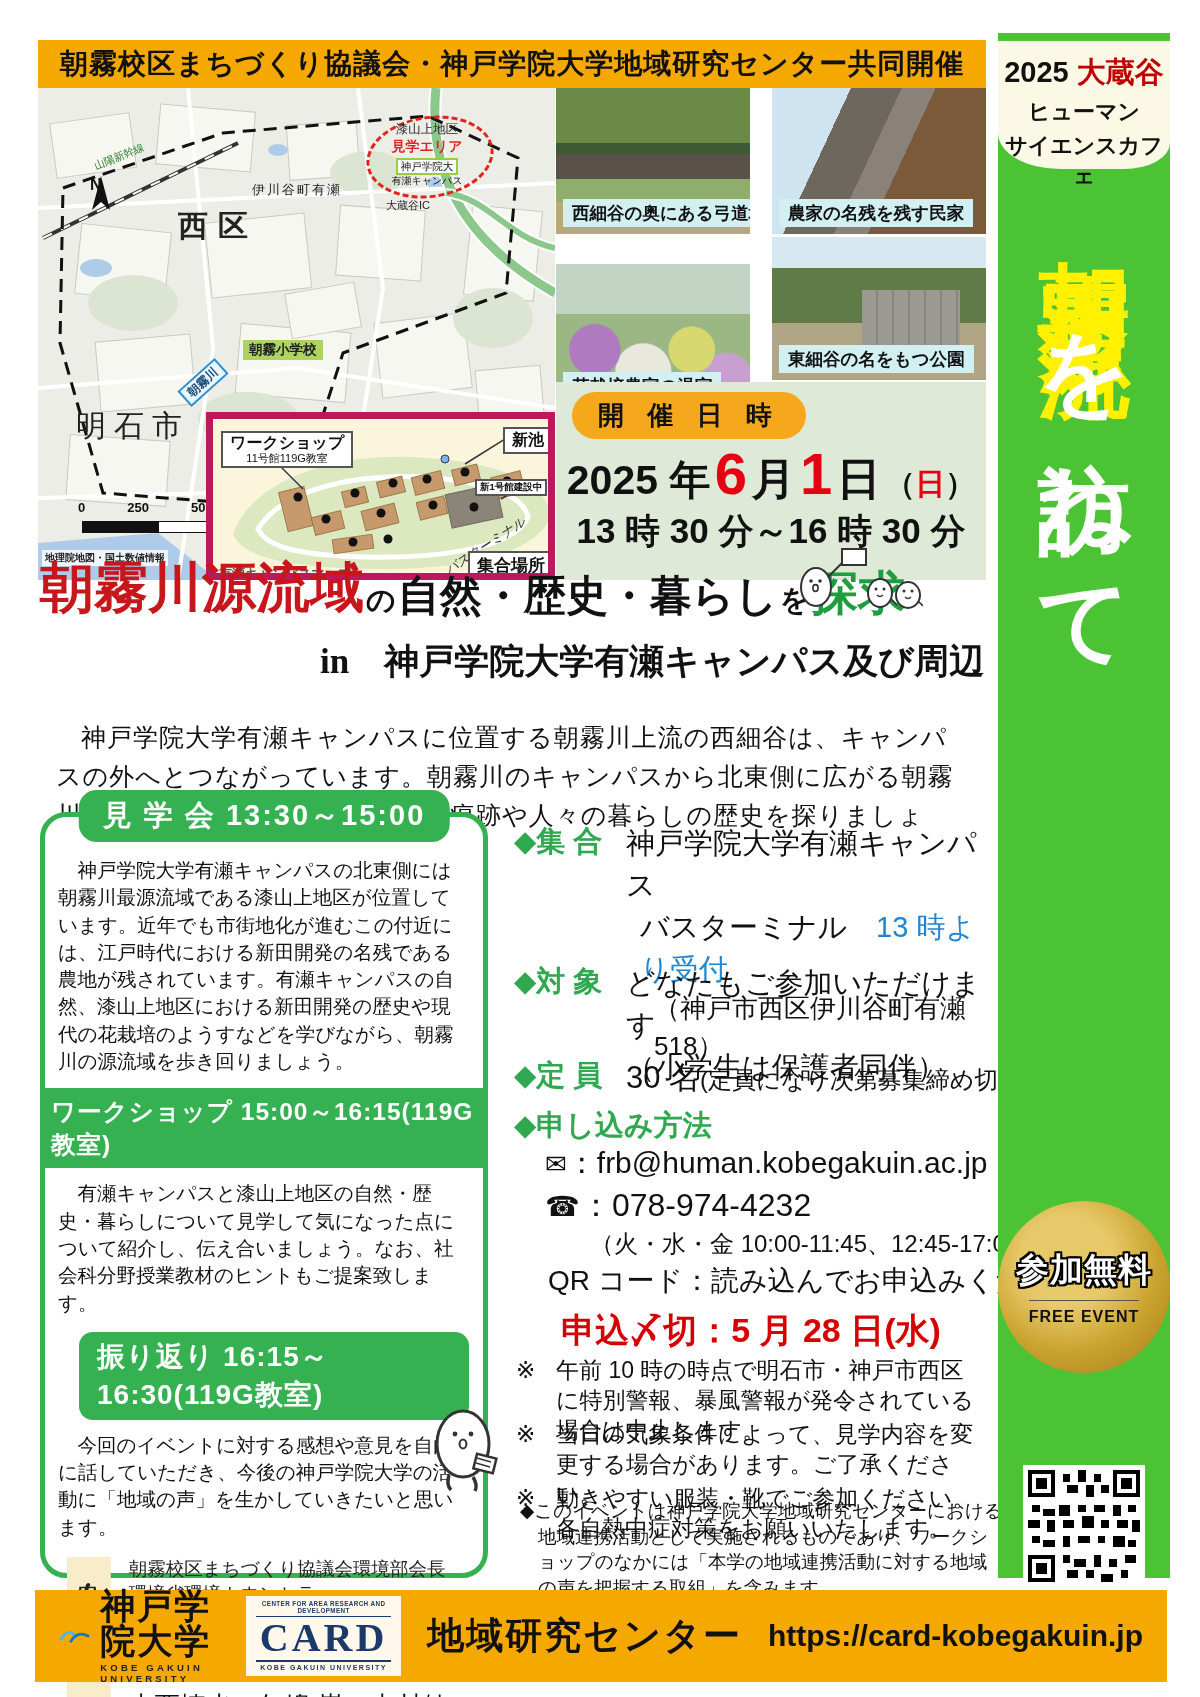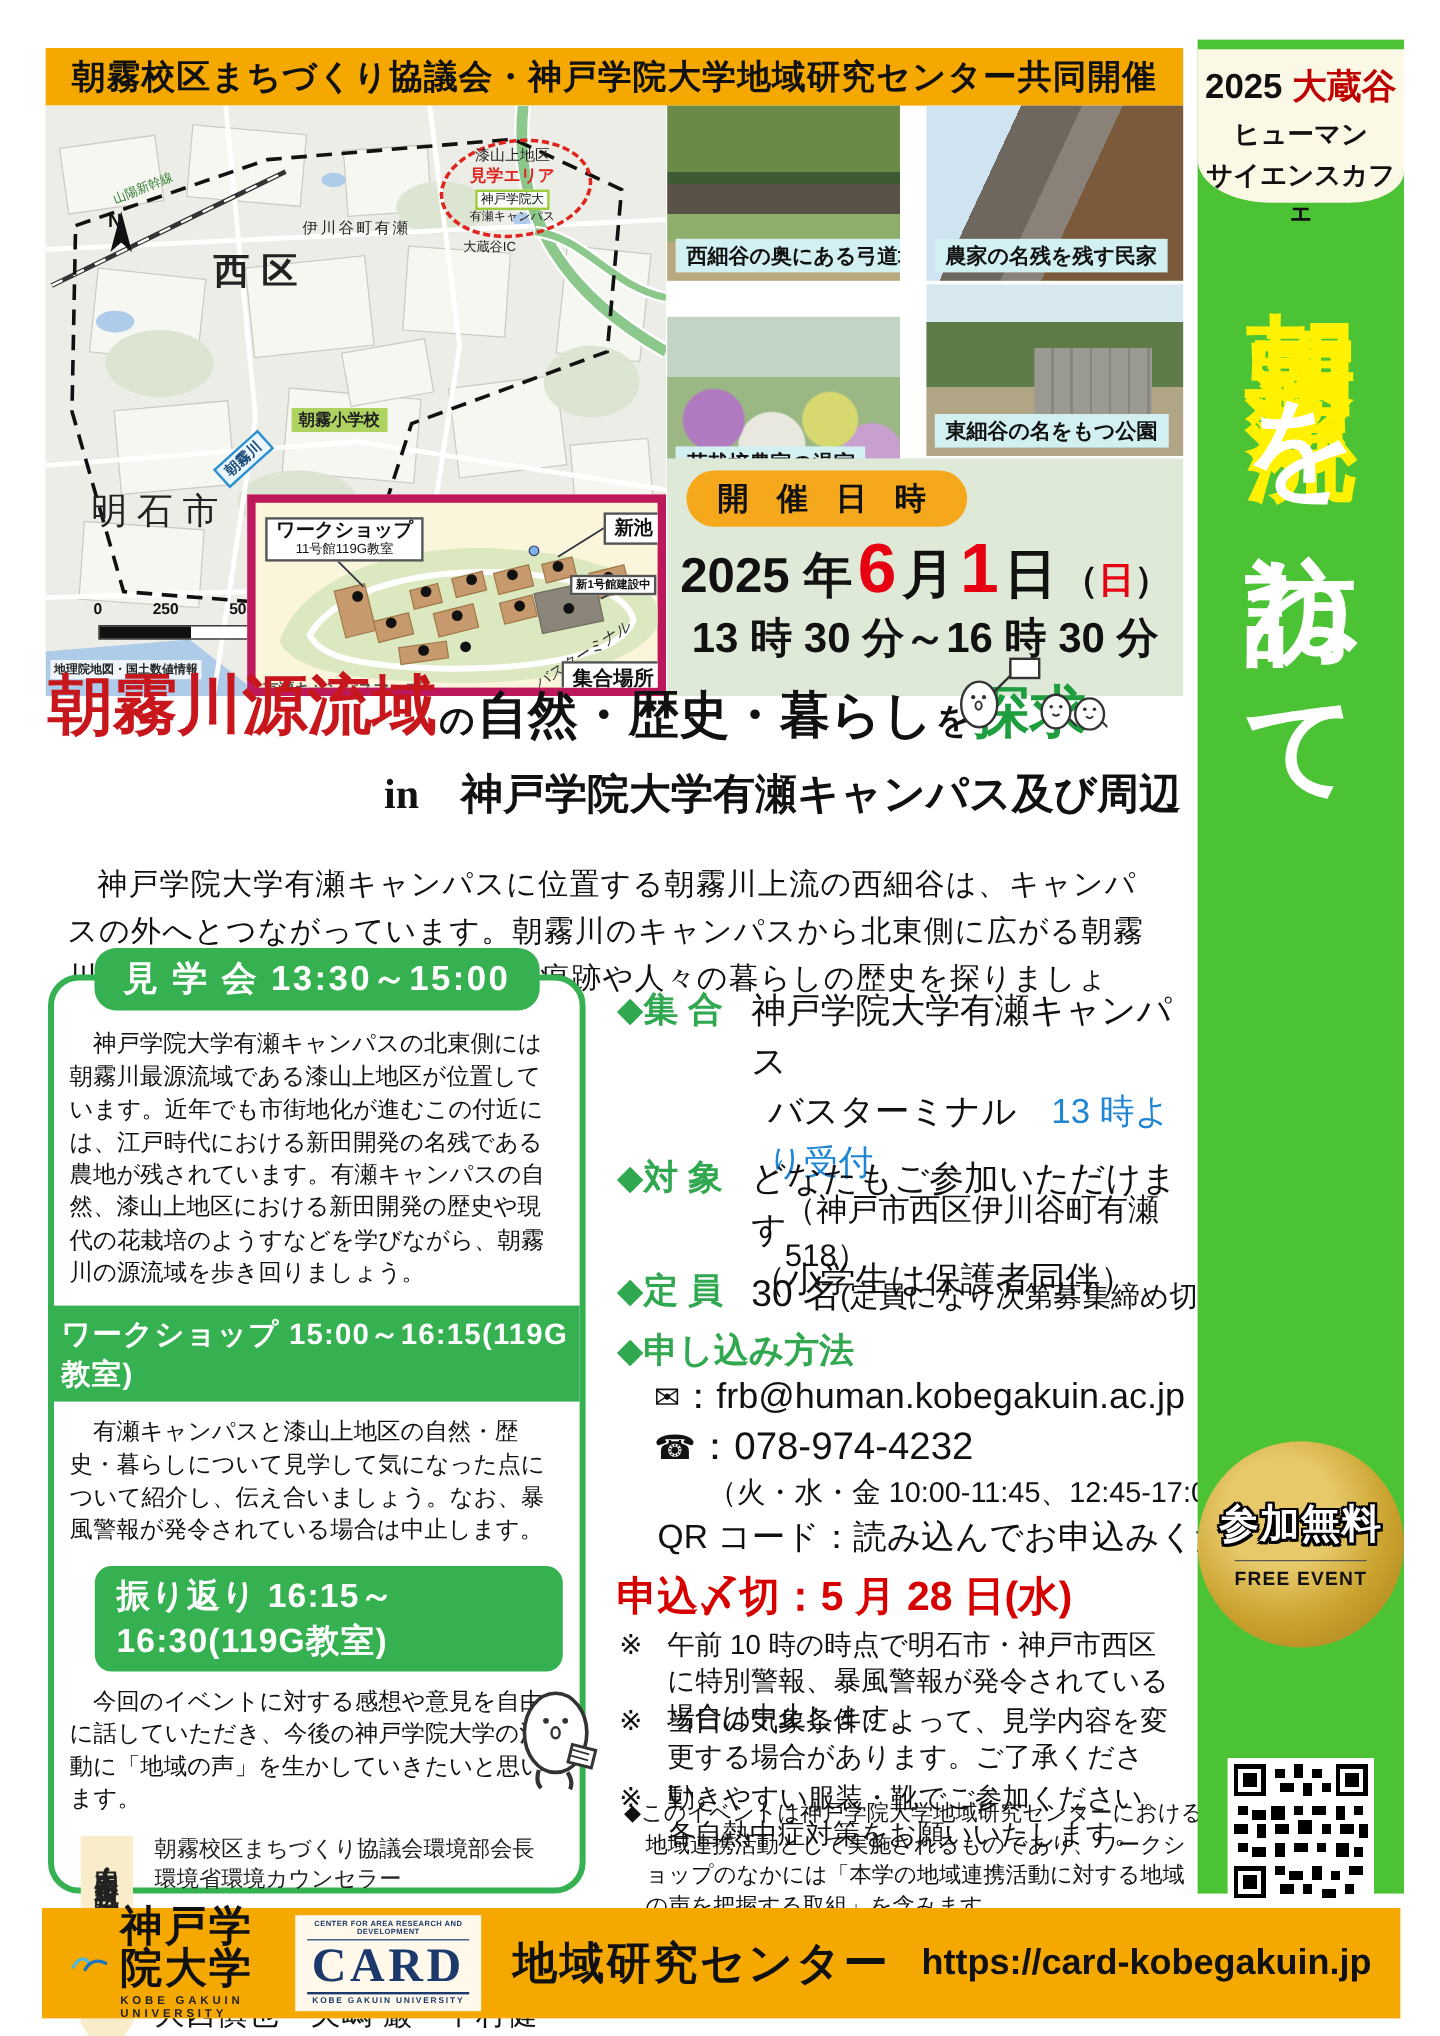--- a/index.html
+++ b/index.html
@@ -55,21 +55,21 @@
           display:flex;justify-content:center;padding-top:10px;box-sizing:border-box;}
   .ribbon span{writing-mode:vertical-rl;text-orientation:upright;font-size:20px;font-weight:bold;color:#222;letter-spacing:3px;}
   .g-small{font-family:"Liberation Serif","DejaVu Serif",serif;font-size:18.5px;color:#222;line-height:1.35;}
   .g-name{font-size:25px;color:#111;margin:6px 0 14px 0;letter-spacing:2px;}
   .g-name2{font-size:25px;color:#111;margin-top:4px;letter-spacing:1px;}
   
   .drow{position:absolute;left:514px;width:474px;display:flex;}
   .dlabel{color:#2FA84F;font-size:29px;font-weight:bold;white-space:nowrap;flex:0 0 112px;}
   .dval{font-size:29px;color:#111;line-height:1.45;}
   .blue{color:#1E86D2;}
-  .deadline{position:absolute;left:514px;width:474px;font-size:34px;font-weight:bold;color:#D70000;white-space:nowrap;}
+  .deadline{position:absolute;left:514px;width:474px;text-align:center;font-size:34px;font-weight:bold;color:#D70000;white-space:nowrap;}
   .note{position:absolute;left:516px;width:470px;display:flex;font-size:23px;line-height:1.3;color:#111;}
   .note .mk{flex:0 0 40px;}
   .disclaimer{position:absolute;left:520px;width:466px;font-size:18.5px;line-height:1.38;color:#111;
               padding-left:18px;text-indent:-18px;}
   
   .sidebar{position:absolute;left:998px;top:33px;width:172px;height:1545px;background:#4CC335;}
   .sb-head{position:absolute;left:0;top:8px;width:100%;height:128px;background:#FCF8E6;
            border-radius:0 0 46px 62px / 0 0 26px 36px;text-align:center;}
   .sb-head .l1{margin-top:12px;font-size:29px;font-weight:bold;color:#111;white-space:nowrap;}
   .sb-head .l1 .red{color:#C00000;}
@@ -309,21 +309,21 @@
   </svg>
   <div class="subtitle">
     <span>in　</span><span>神戸学院大学有瀬キャンパス及び周辺</span>
   </div>
   <p class="intro">神戸学院大学有瀬キャンパスに位置する朝霧川上流の西細谷は、キャンパスの外へとつながっています。朝霧川のキャンパスから北東側に広がる朝霧川源流域を訪れ、かつての地形の痕跡や人々の暮らしの歴史を探りましょう。</p>
 
   <div class="pbox">
     <span class="pbox-pill">見 学 会  13:30～15:00</span>
     <p class="pbody" style="margin-top:40px;">　神戸学院大学有瀬キャンパスの北東側には朝霧川最源流域である漆山上地区が位置しています。近年でも市街地化が進むこの付近には、江戸時代における新田開発の名残である農地が残されています。有瀬キャンパスの自然、漆山上地区における新田開発の歴史や現代の花栽培のようすなどを学びながら、朝霧川の源流域を歩き回りましょう。</p>
     <div class="ws-bar">ワークショップ 15:00～16:15(119G教室)</div>
-    <p class="pbody" style="margin-top:12px;">　有瀬キャンパスと漆山上地区の自然・歴史・暮らしについて見学して気になった点について紹介し、伝え合いましょう。なお、暴風警報が発令されている場合は中止します。</p>
+    <p class="pbody" style="margin-top:12px;">　有瀬キャンパスと漆山上地区の自然・歴史・暮らしについて見学して気になった点について紹介し、伝え合いましょう。なお、社会科分野授業教材のヒントもご提案致します。</p>
     <div class="rv-pill">振り返り 16:15～16:30(119G教室)</div>
     <p class="pbody" style="margin-top:12px;">　今回のイベントに対する感想や意見を自由に話していただき、今後の神戸学院大学の活動に「地域の声」を生かしていきたいと思います。</p>
     <div class="guides">
       <div class="ribbon">
         <span>案内・解説担当</span>
       </div>
       <div>
         <div class="g-small">朝霧校区まちづくり協議会環境部会長</div>
         <div class="g-small">環境省環境カウンセラー</div>
         <div class="g-name">西谷 寛</div>

